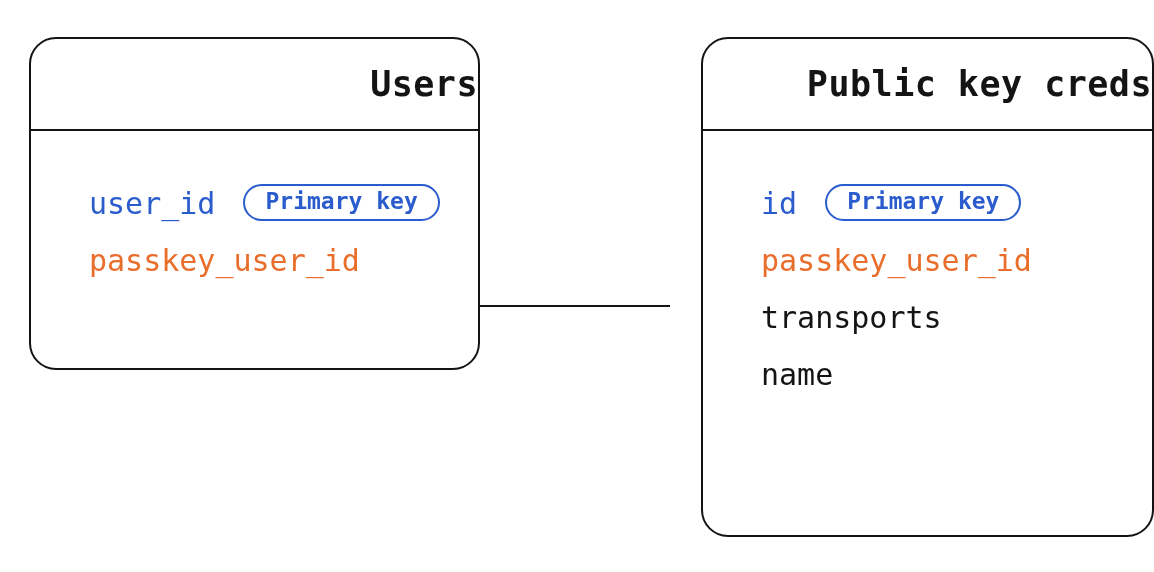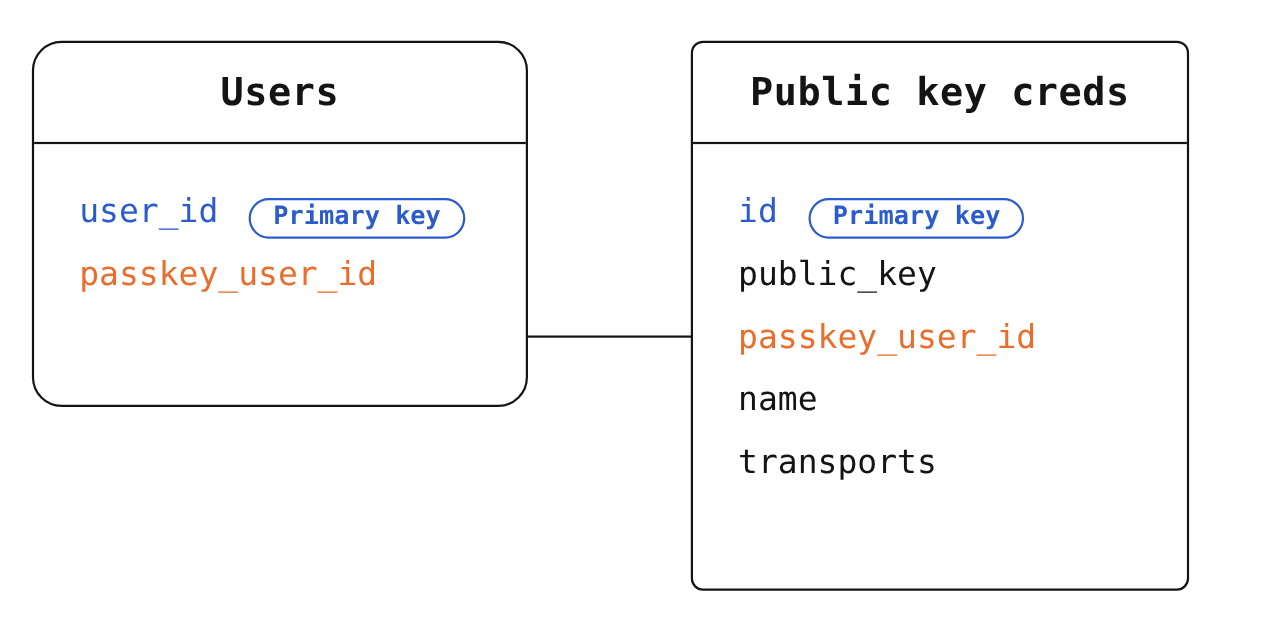--- a/index.html
+++ b/index.html
@@ -26,38 +26,38 @@
     width: 192px; height: 2px;
     background: var(--line);
   }
   .entity {
     position: absolute;
     background: var(--bg);
     border: 2px solid var(--line);
     border-radius: 27px;
   }
   .entity.users { left: 29px; top: 37px; width: 451px; height: 333px; }
-  .entity.pkc   { left: 628px; top: 37px; width: 453px; height: 500px; border-radius: 11px; }
+  .entity.pkc   { left: 701px; top: 37px; width: 453px; height: 500px; }
   .entity-header {
     height: 92px;
     border-bottom: 2px solid var(--line);
-    display: flex; align-items: center; justify-content: center;
+    display: flex; align-items: center; justify-content: flex-end;
   }
   .entity-title {
     font-size: 35px;
     font-weight: 700;
     color: var(--line);
     letter-spacing: 0.5px;
     white-space: nowrap;
   }
   .fields { padding-top: 33px; }
   .field-row {
     height: 57px;
-    display: flex; align-items: center;
-    padding-left: 41px;
+    display: flex; align-items: flex-end;
+    padding-left: 58px;
     white-space: nowrap;
   }
   .field-name {
     font-size: 30px;
     color: var(--line);
   }
   .field-name.c-blue   { color: var(--blue); }
   .field-name.c-orange { color: var(--orange); }
   .badge {
     margin-left: 28px;
@@ -97,27 +97,24 @@
   <section class="entity pkc">
     <div class="entity-header">
       <h2 class="entity-title">Public key creds</h2>
     </div>
     <div class="fields">
       <div class="field-row">
         <span class="field-name c-blue">id</span>
         <span class="badge">Primary key</span>
       </div>
       <div class="field-row">
-        <span class="field-name c-default">public_key</span>
-      </div>
-      <div class="field-row">
         <span class="field-name c-orange">passkey_user_id</span>
       </div>
       <div class="field-row">
-        <span class="field-name c-default">name</span>
+        <span class="field-name c-default">transports</span>
       </div>
       <div class="field-row">
-        <span class="field-name c-default">transports</span>
+        <span class="field-name c-default">name</span>
       </div>
     </div>
   </section>
 
 </div>
 
 </body></html>

